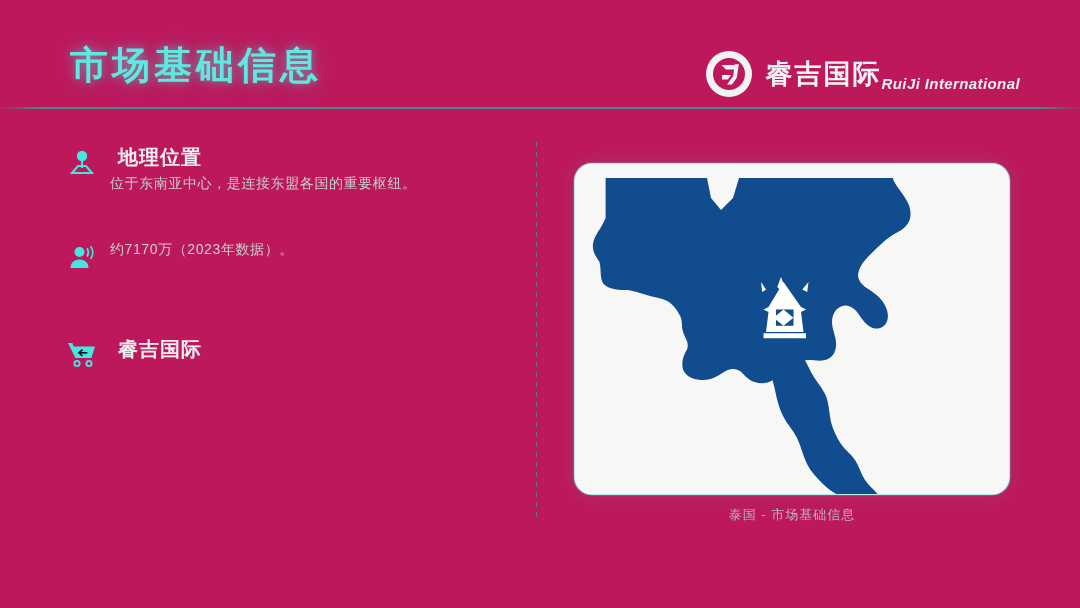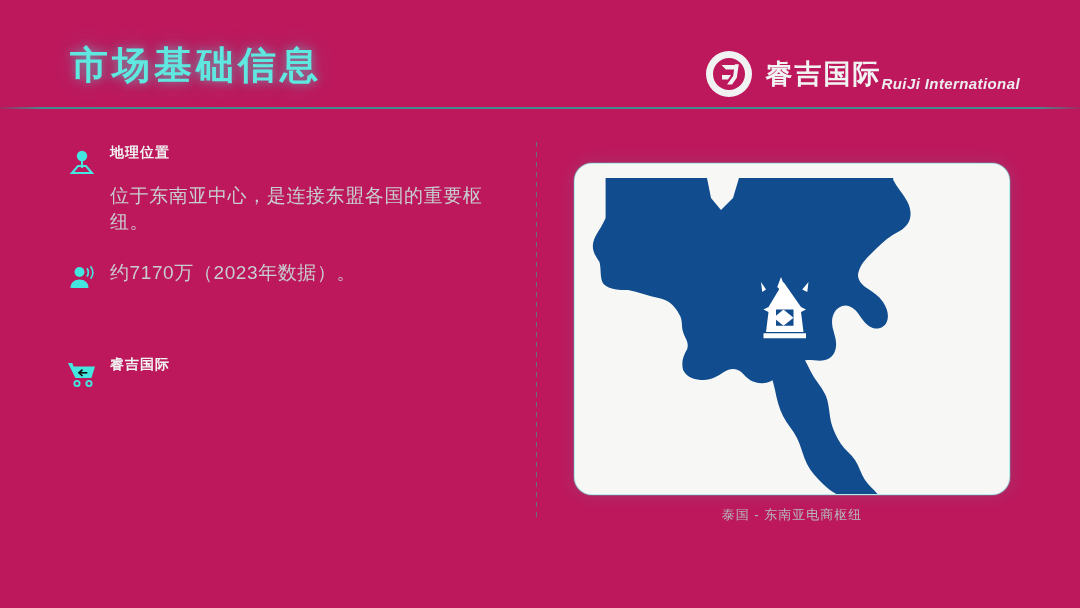--- a/index.html
+++ b/index.html
@@ -79,28 +79,29 @@
     margin-bottom:26px;
   }
   .feature-icon {
     position:absolute;
     left:4px; top:2px;
     width:32px; height:32px;
     display:flex; align-items:center; justify-content:center;
   }
   .feature-icon svg { display:block; }
   .feature-title {
-    font-size:14px; font-weight:700;
+    font-size:20px; font-weight:700;
     color:#f0f2f2;
     letter-spacing:1px;
     margin-top:4px;
+    margin-left:8px;
   }
   .feature-desc {
-    margin-top:21px;
-    font-size:19px;
+    margin-top:3px;
+    font-size:14px;
     color:#c8cdcf;
     letter-spacing:.6px;
     line-height:1.35;
   }
 
   
   #divider {
     position:absolute;
     left:536px; top:142px;
     width:1px; height:378px;
@@ -268,15 +269,15 @@
         <path fill="#ffffff" d="M2 41 h34 v4 H2 z"></path>
         <path fill="#ffffff" d="M16 -4 l3 8 -3 3 -3 -3 Z"></path>
         <path fill="#ffffff" d="M33 6 l5 -6 -1 8 z"></path>
         <path fill="#ffffff" d="M4 6 l-4 -6 1 8 z"></path>
         <path fill="#114c8e" d="M12 22 h14 v13 H12 z"></path>
         <path fill="#ffffff" d="M18 22 l8 6.5 -8 6.5 -8 -6.5 z"></path>
       </g>
     </svg>
   </div>
 
-  <div id="map-caption">泰国 - 东南亚电商枢纽</div>
+  <div id="map-caption">泰国 - 市场基础信息</div>
 
 </div>
 
 </body></html>

